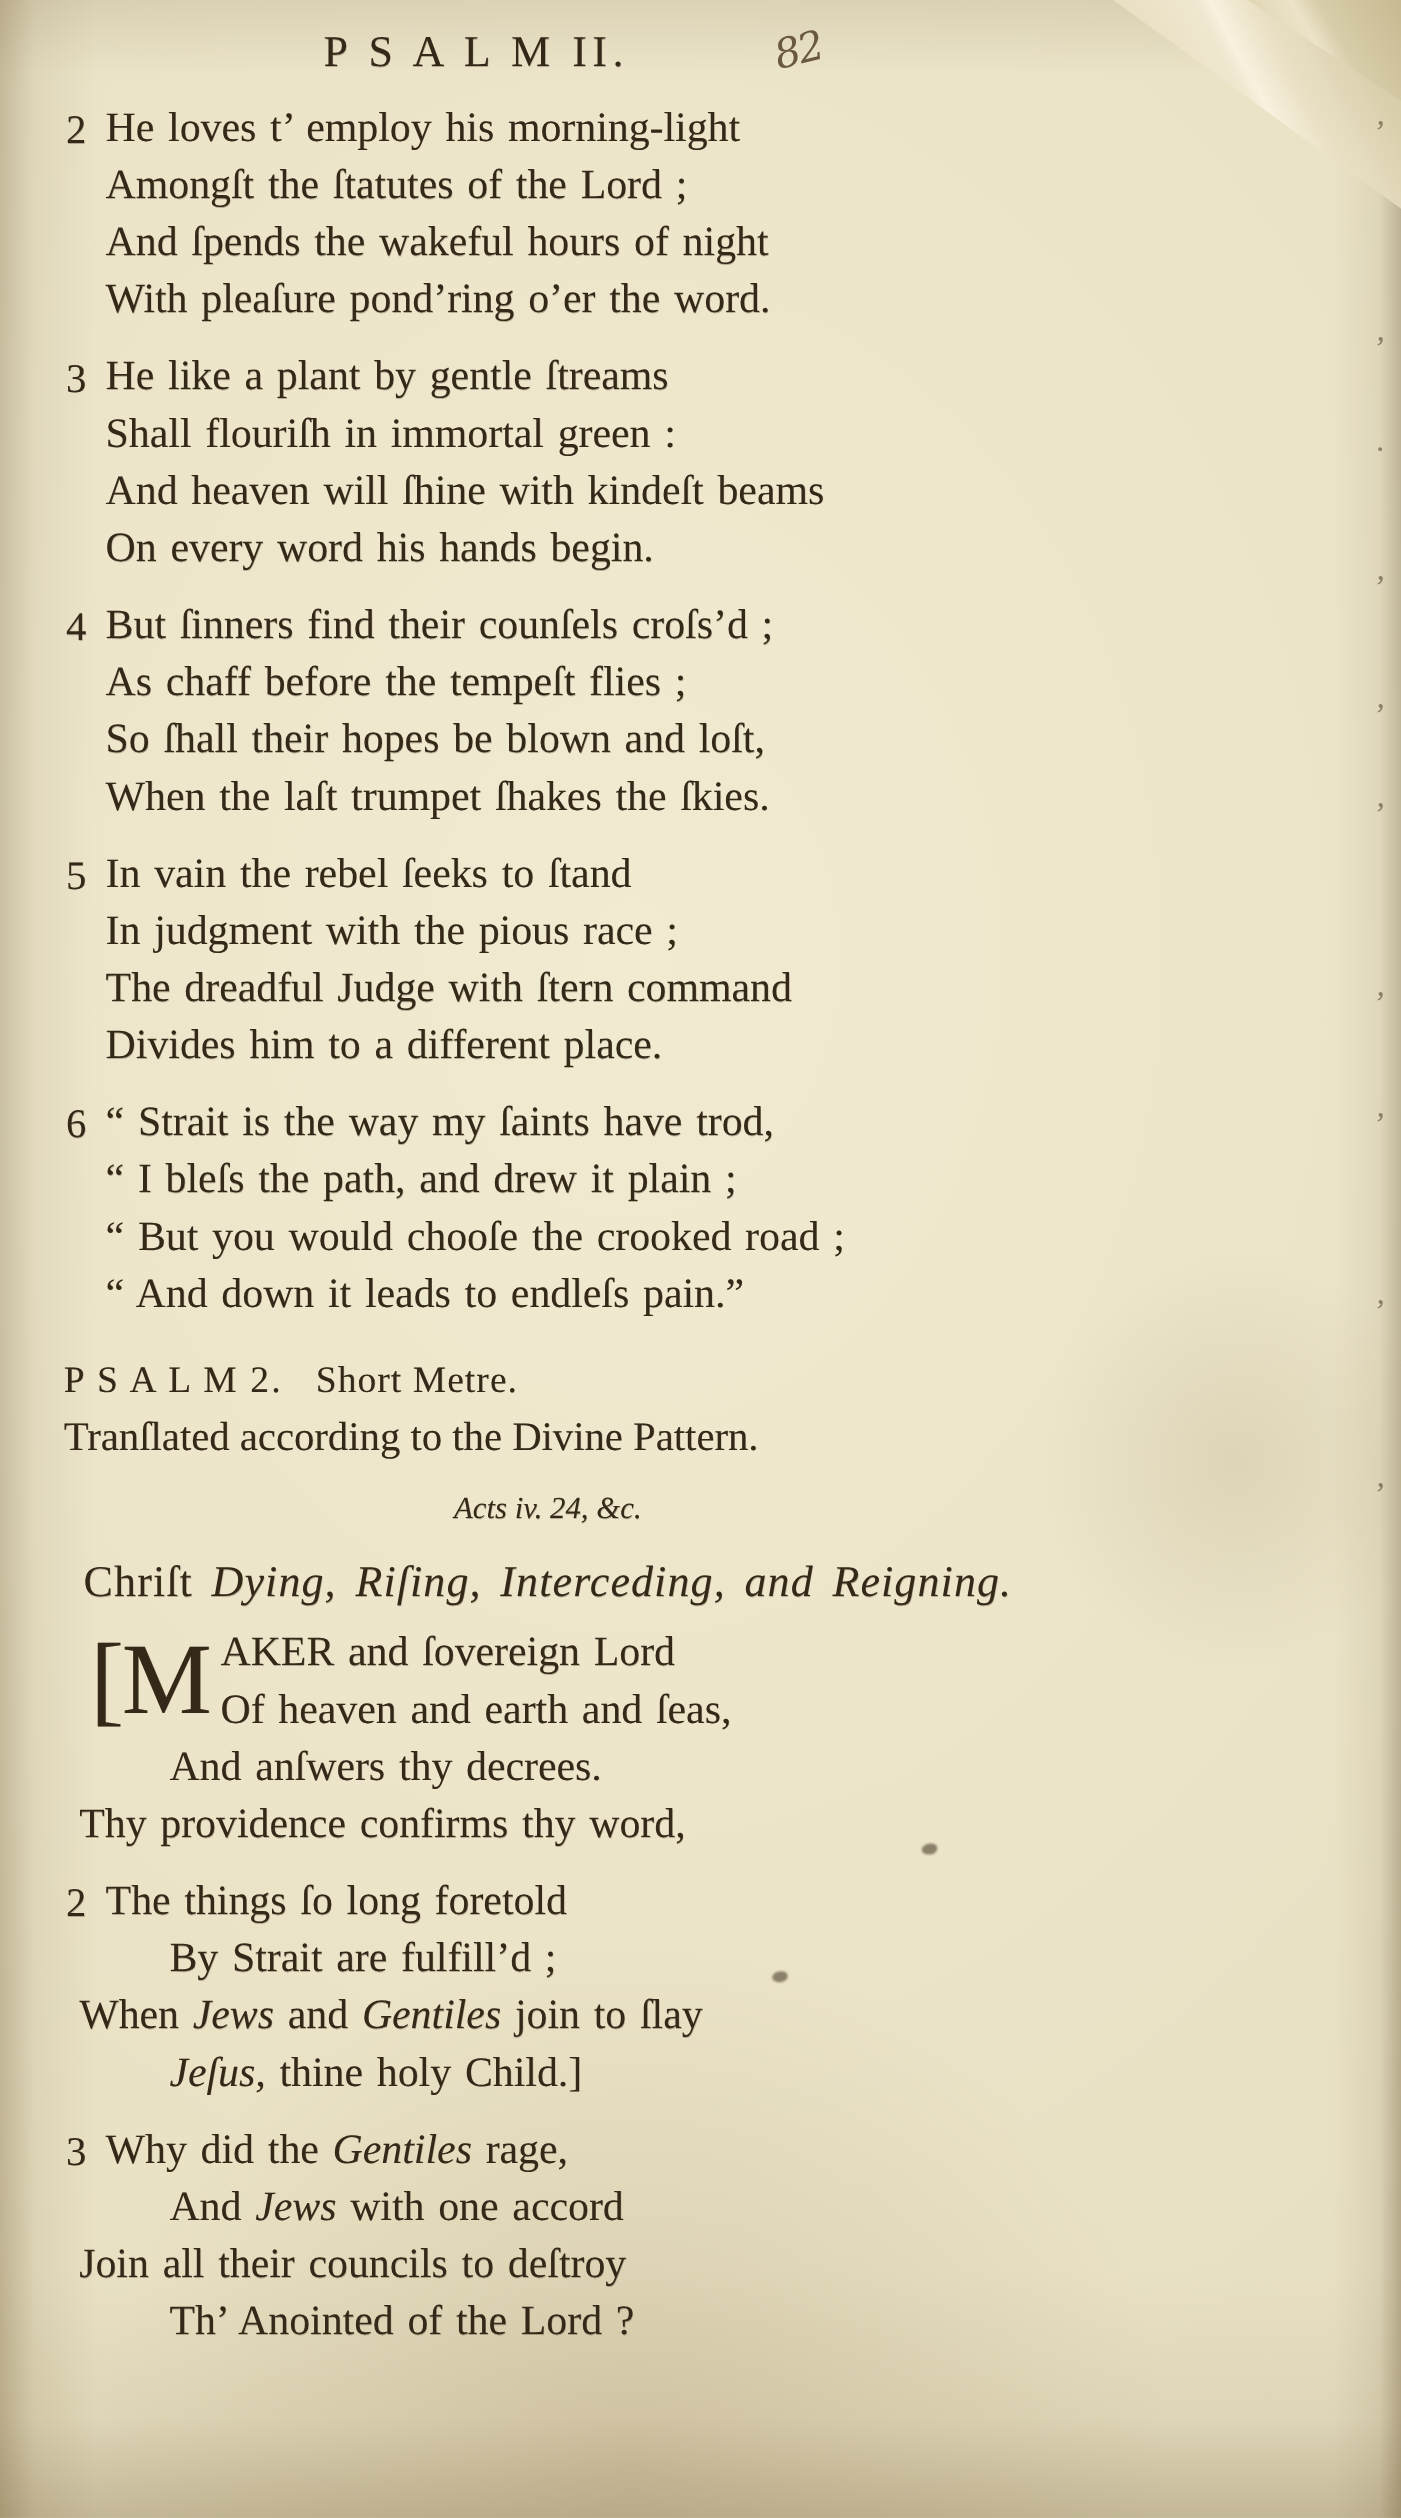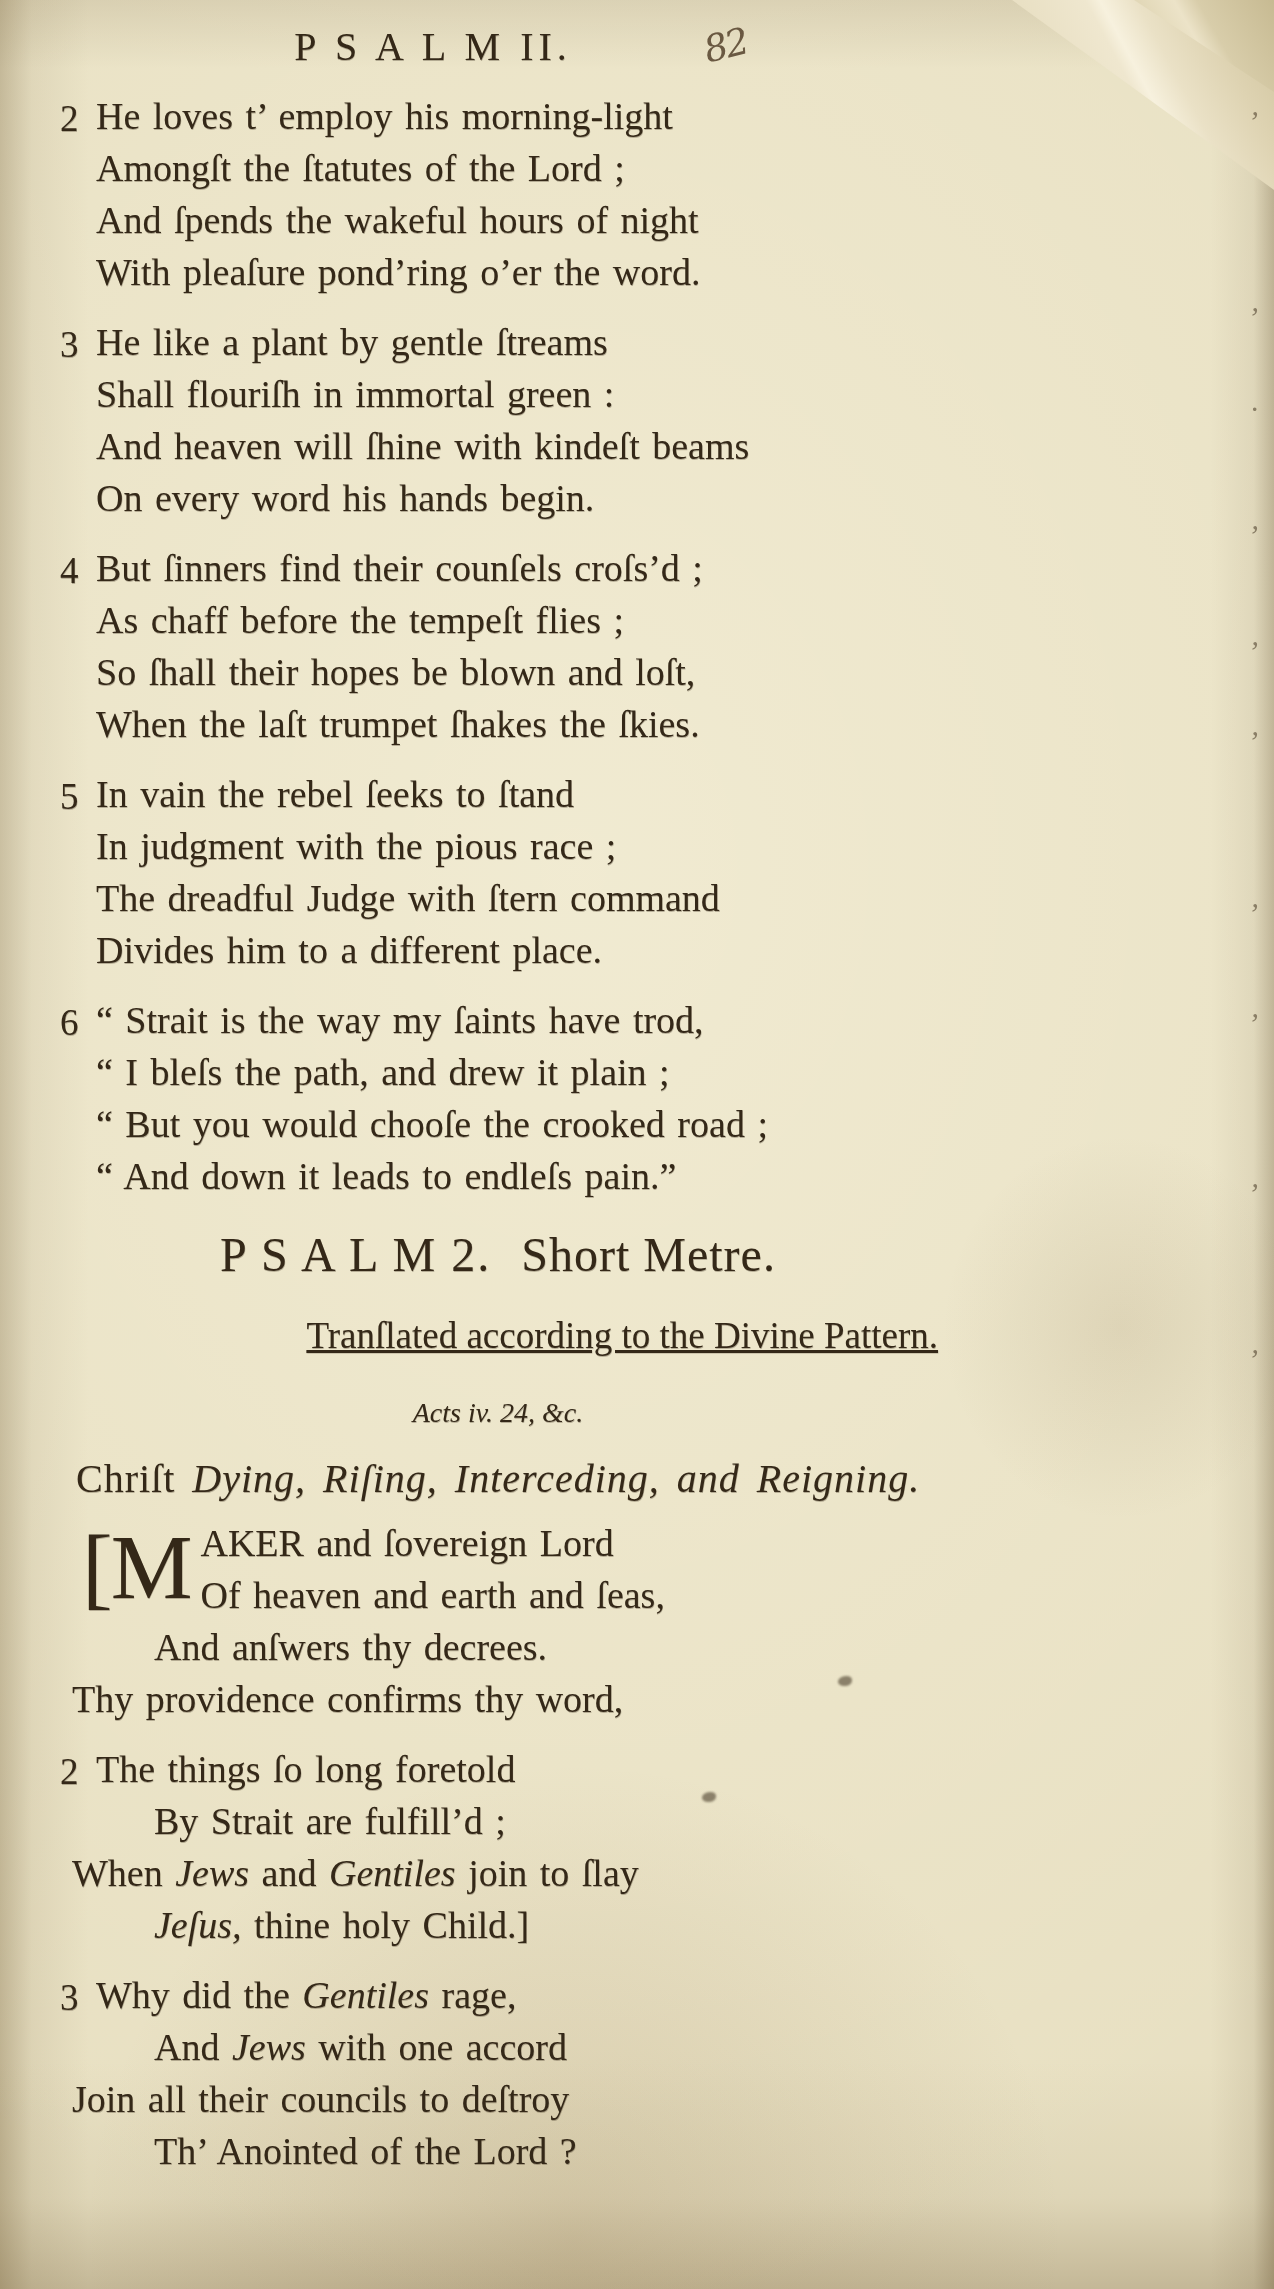--- a/index.html
+++ b/index.html
@@ -51,26 +51,26 @@
   .vnum{position:absolute;left:-36px;top:3px;font-size:37px;}
   .vline{white-space:pre-wrap;}
   .ind1{margin-left:58px;}
   .ind-1{margin-left:-24px;}
   .it{font-style:italic;}
   .dropcap{
     float:left;font-size:92px;line-height:96px;height:102px;
     margin:2px 10px 0 -14px;letter-spacing:-2px;
   }
   .heading{
-    text-align:center;padding-right:250px;
-    font-size:48px;line-height:54px;margin:26px 0 29px;
+    text-align:left;padding-right:250px;
+    font-size:34px;line-height:54px;margin:26px 0 0;
     letter-spacing:2px;
   }
   .heading .metre{margin-left:30px;letter-spacing:1px;}
-  .subtitle{text-align:right;padding-right:250px;font-size:37px;line-height:50px;margin-bottom:28px;text-decoration:underline;}
+  .subtitle{text-align:left;padding-right:250px;font-size:37px;line-height:50px;margin-bottom:16px;}
   .reference{text-align:center;padding-right:250px;font-style:italic;font-size:28px;line-height:48px;margin-bottom:16px;}
   .theme{font-size:40px;line-height:52px;margin:0 0 12px 18px;word-spacing:6px;letter-spacing:1px;}
   .margin-mark{
     position:absolute;right:16px;font-size:30px;font-style:italic;
     color:rgba(70,55,35,0.55);z-index:2;
   }
   .ink-blot{
     position:absolute;width:14px;height:10px;border-radius:60% 40% 55% 45%;
     background:rgba(60,48,30,0.55);filter:blur(1px);z-index:2;
   }

